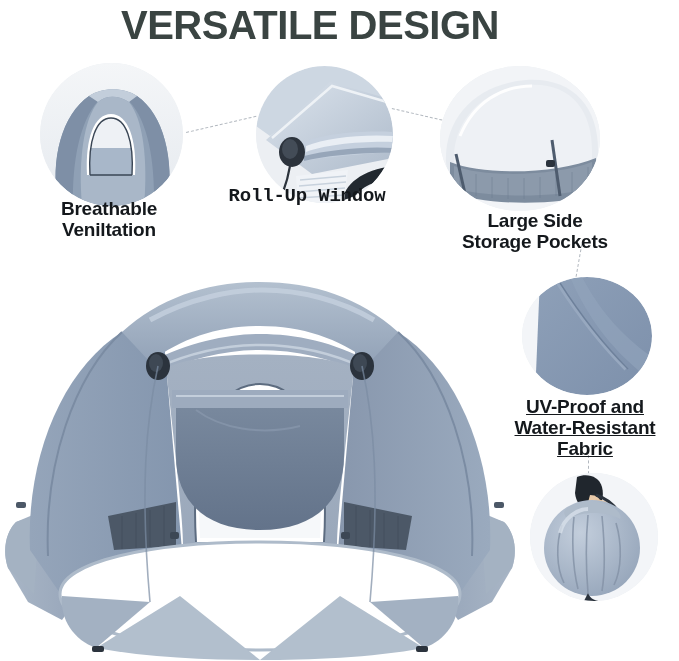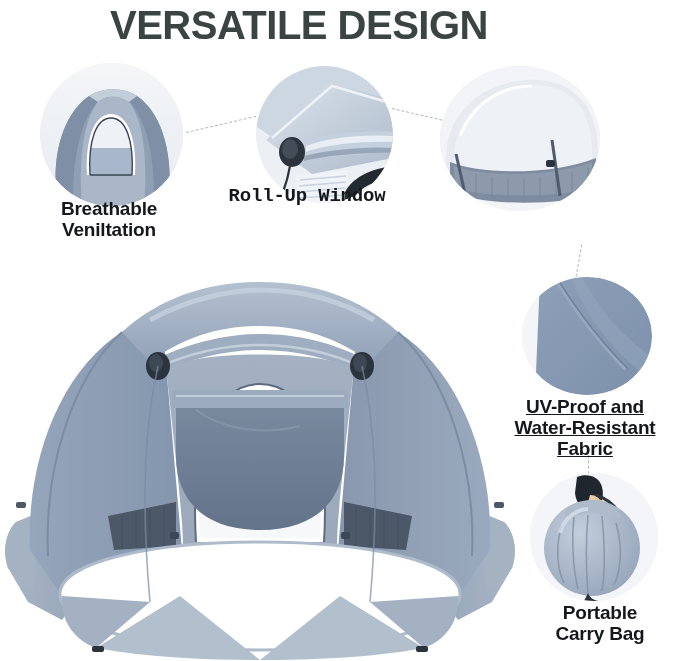--- a/index.html
+++ b/index.html
@@ -15,21 +15,21 @@
     position: relative;
     width: 679px;
     height: 661px;
     background: #ffffff;
     overflow: hidden;
   }
 
   
   #page-title {
     position: absolute;
-    left: 1px;
+    left: 12px;
     top: 2px;
     width: 596px;
     text-align: center;
     font-size: 40px;
     font-weight: 700;
     letter-spacing: -0.5px;
     color: #3a4442;
     line-height: 46px;
     white-space: nowrap;
   }
@@ -206,20 +206,22 @@
         <path d="M16 88 L26 132" stroke="#4e5c6e" stroke-width="3" fill="none"></path>
         <path d="M112 74 L120 130" stroke="#4e5c6e" stroke-width="3" fill="none"></path>
 
         <rect x="106" y="94" width="9" height="7" rx="2" fill="#2b333d"></rect>
 
         <path d="M20 70 C34 36 62 20 92 20" fill="none" stroke="#ffffff" stroke-width="3" opacity="0.9"></path>
       </g>
     </svg>
   </div>
 
+  <div class="callout-label" style="left:435px; top:210px; width:200px;">Large Side
+Storage Pockets</div>
 
   <div class="bubble" style="left:522px; top:277px; width:130px; height:118px;">
     <svg class="bubble-inner" viewBox="0 0 130 118">
       <defs>
         <clipPath id="clipB4">
             <ellipse cx="65" cy="59" rx="65" ry="59"></ellipse>
           </clipPath>
         <linearGradient id="b4f" x1="0" y1="0" x2="1" y2="1">
           <stop offset="0" stop-color="#8ea0b8"></stop>
             <stop offset="1" stop-color="#7d90ab"></stop>
@@ -279,22 +281,20 @@
           <path d="M32 52 C26 70 26 94 34 110"></path>
         </g>
 
         <path d="M30 60 C34 44 48 36 58 36" fill="none" stroke="#d7e0ea" stroke-width="4" opacity="0.8"></path>
 
         <path d="M58 120 C60 126 66 128 70 128 L54 128 Z" fill="#2b333d"></path>
       </g>
     </svg>
   </div>
 
-  <div class="callout-label" style="left:520px; top:602px; width:160px;">Portable
-Carry Bag</div>
 
   <div style="position:absolute; left:0px; top:250px; width:520px; height:411px;">
     <svg width="520" height="411" viewBox="0 0 520 411">
       <defs>
         <linearGradient id="leftPanel" x1="0" y1="0" x2="1" y2="0">
           <stop offset="0" stop-color="#95a5ba"></stop>
             <stop offset="1" stop-color="#8496ae"></stop>
         </linearGradient>
         <linearGradient id="rightPanel" x1="1" y1="0" x2="0" y2="0">
           <stop offset="0" stop-color="#9aaabe"></stop>

